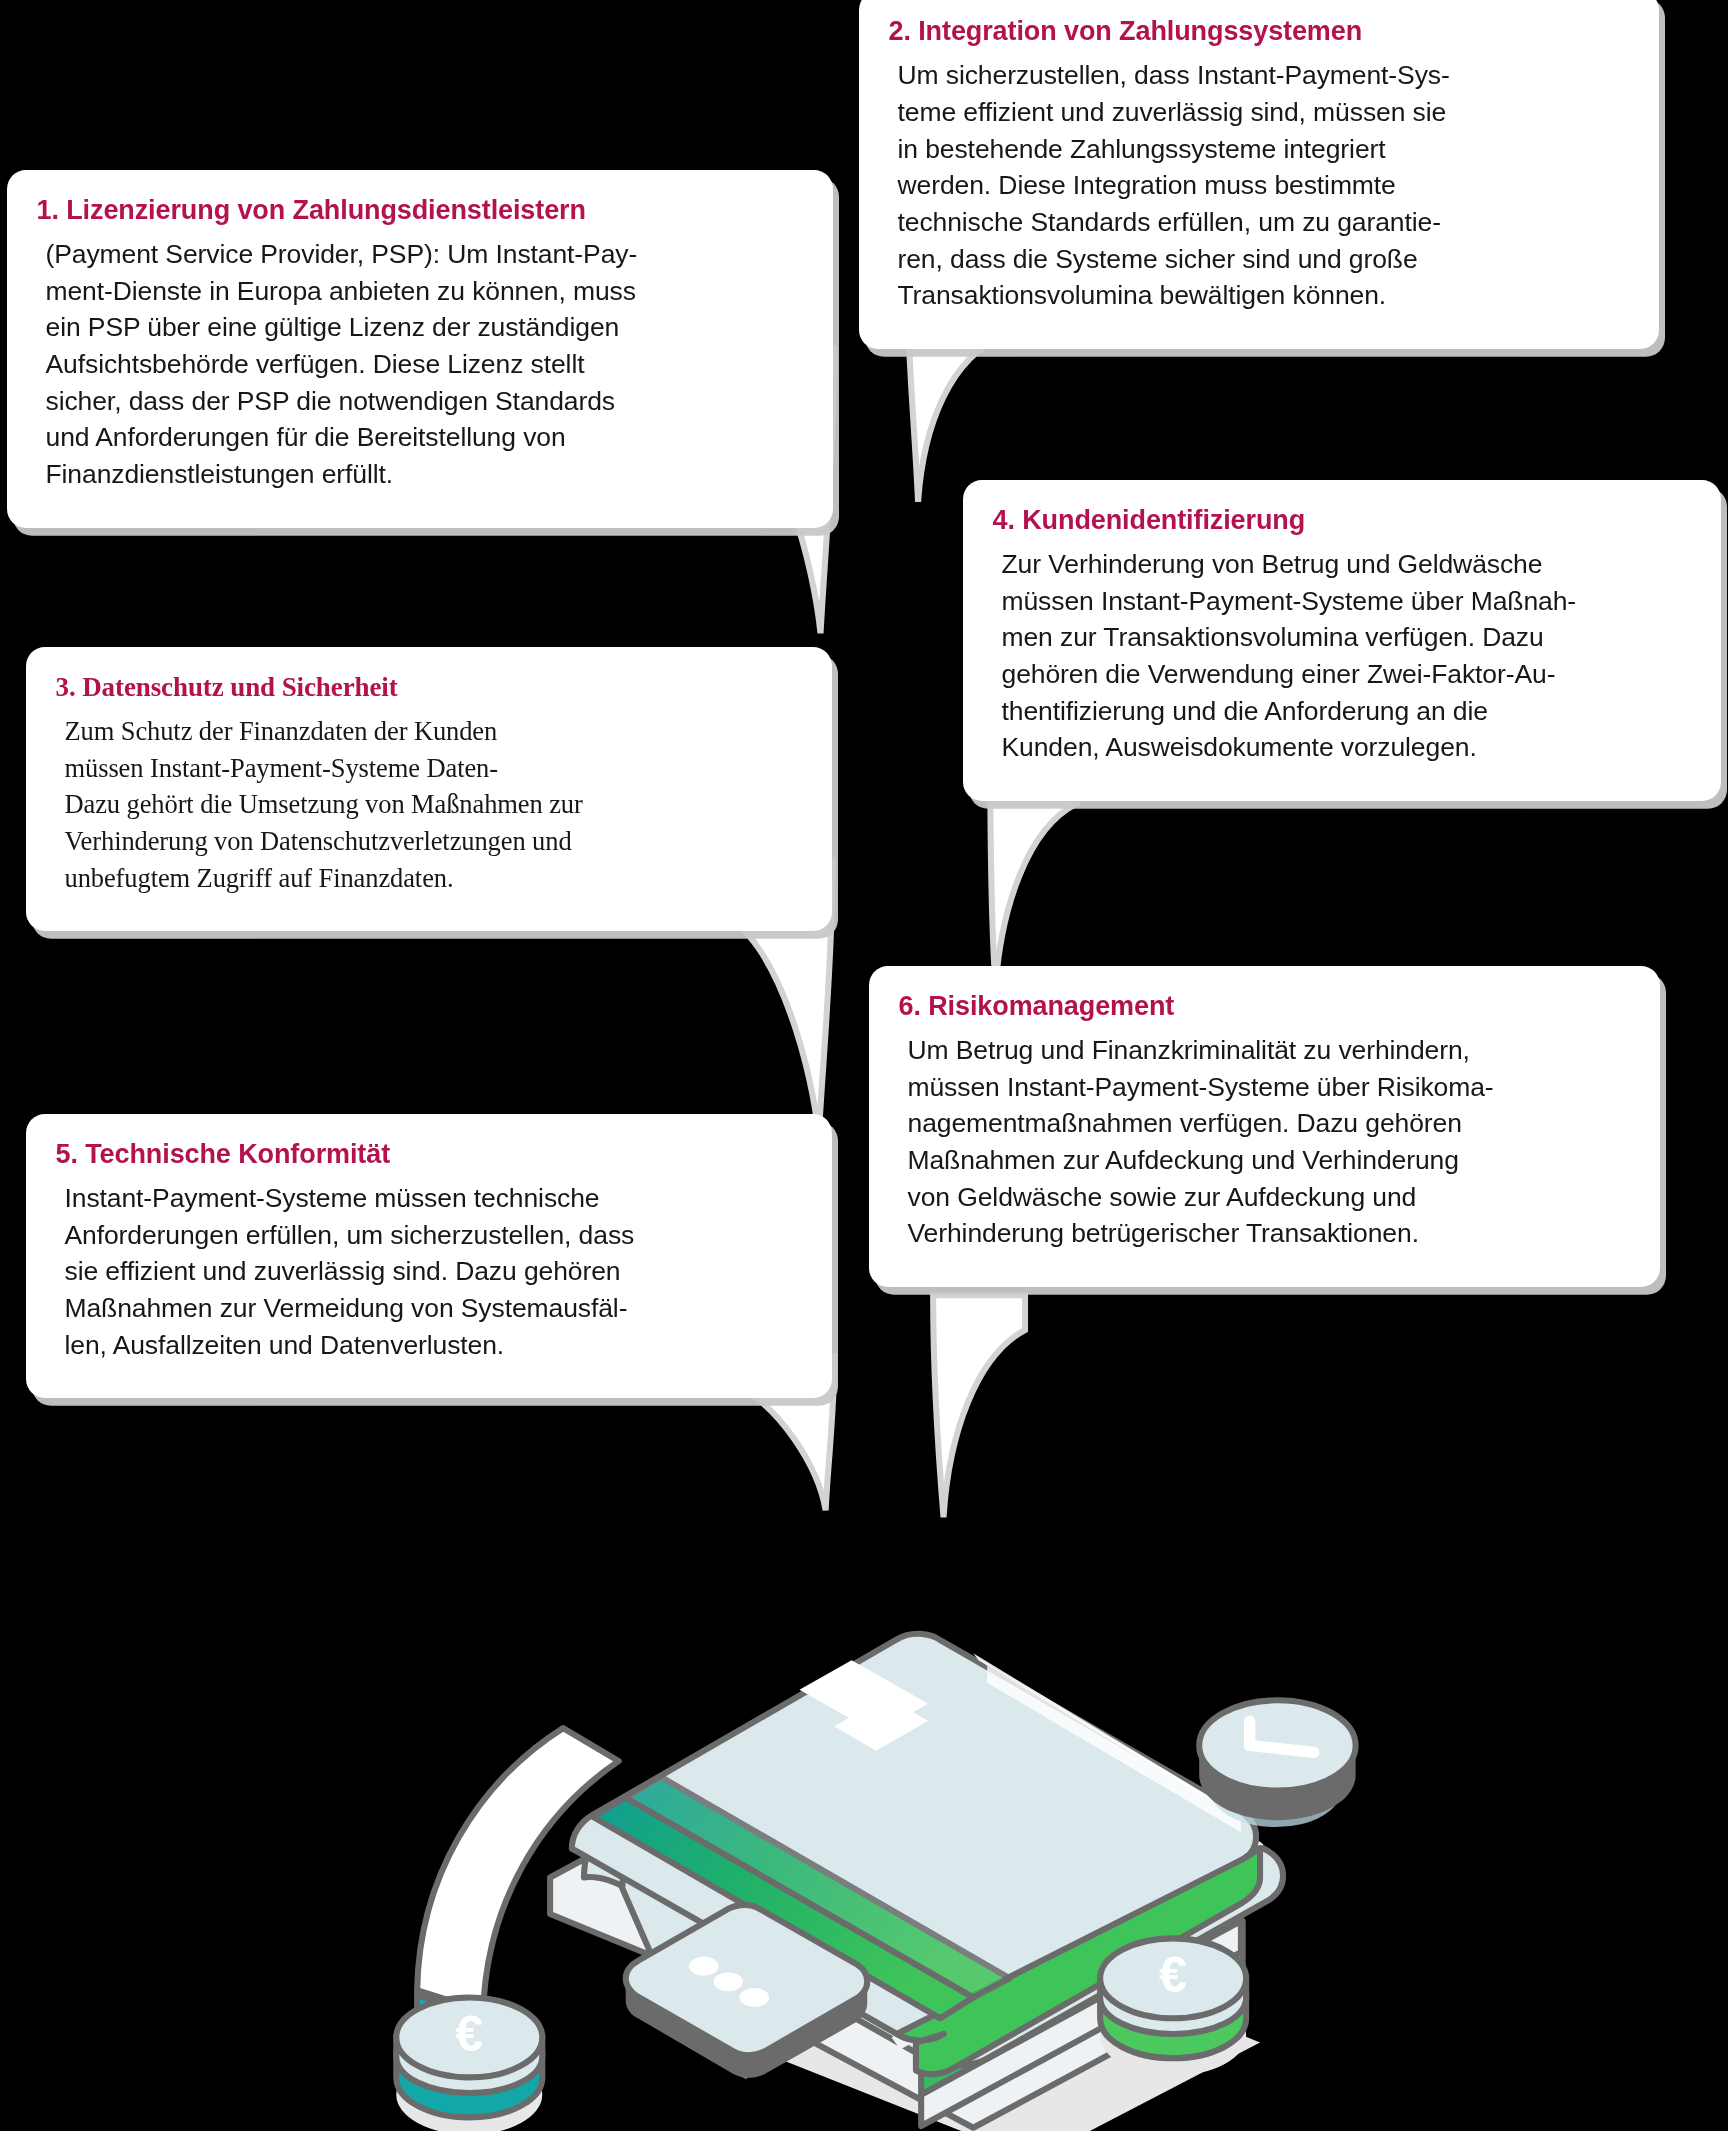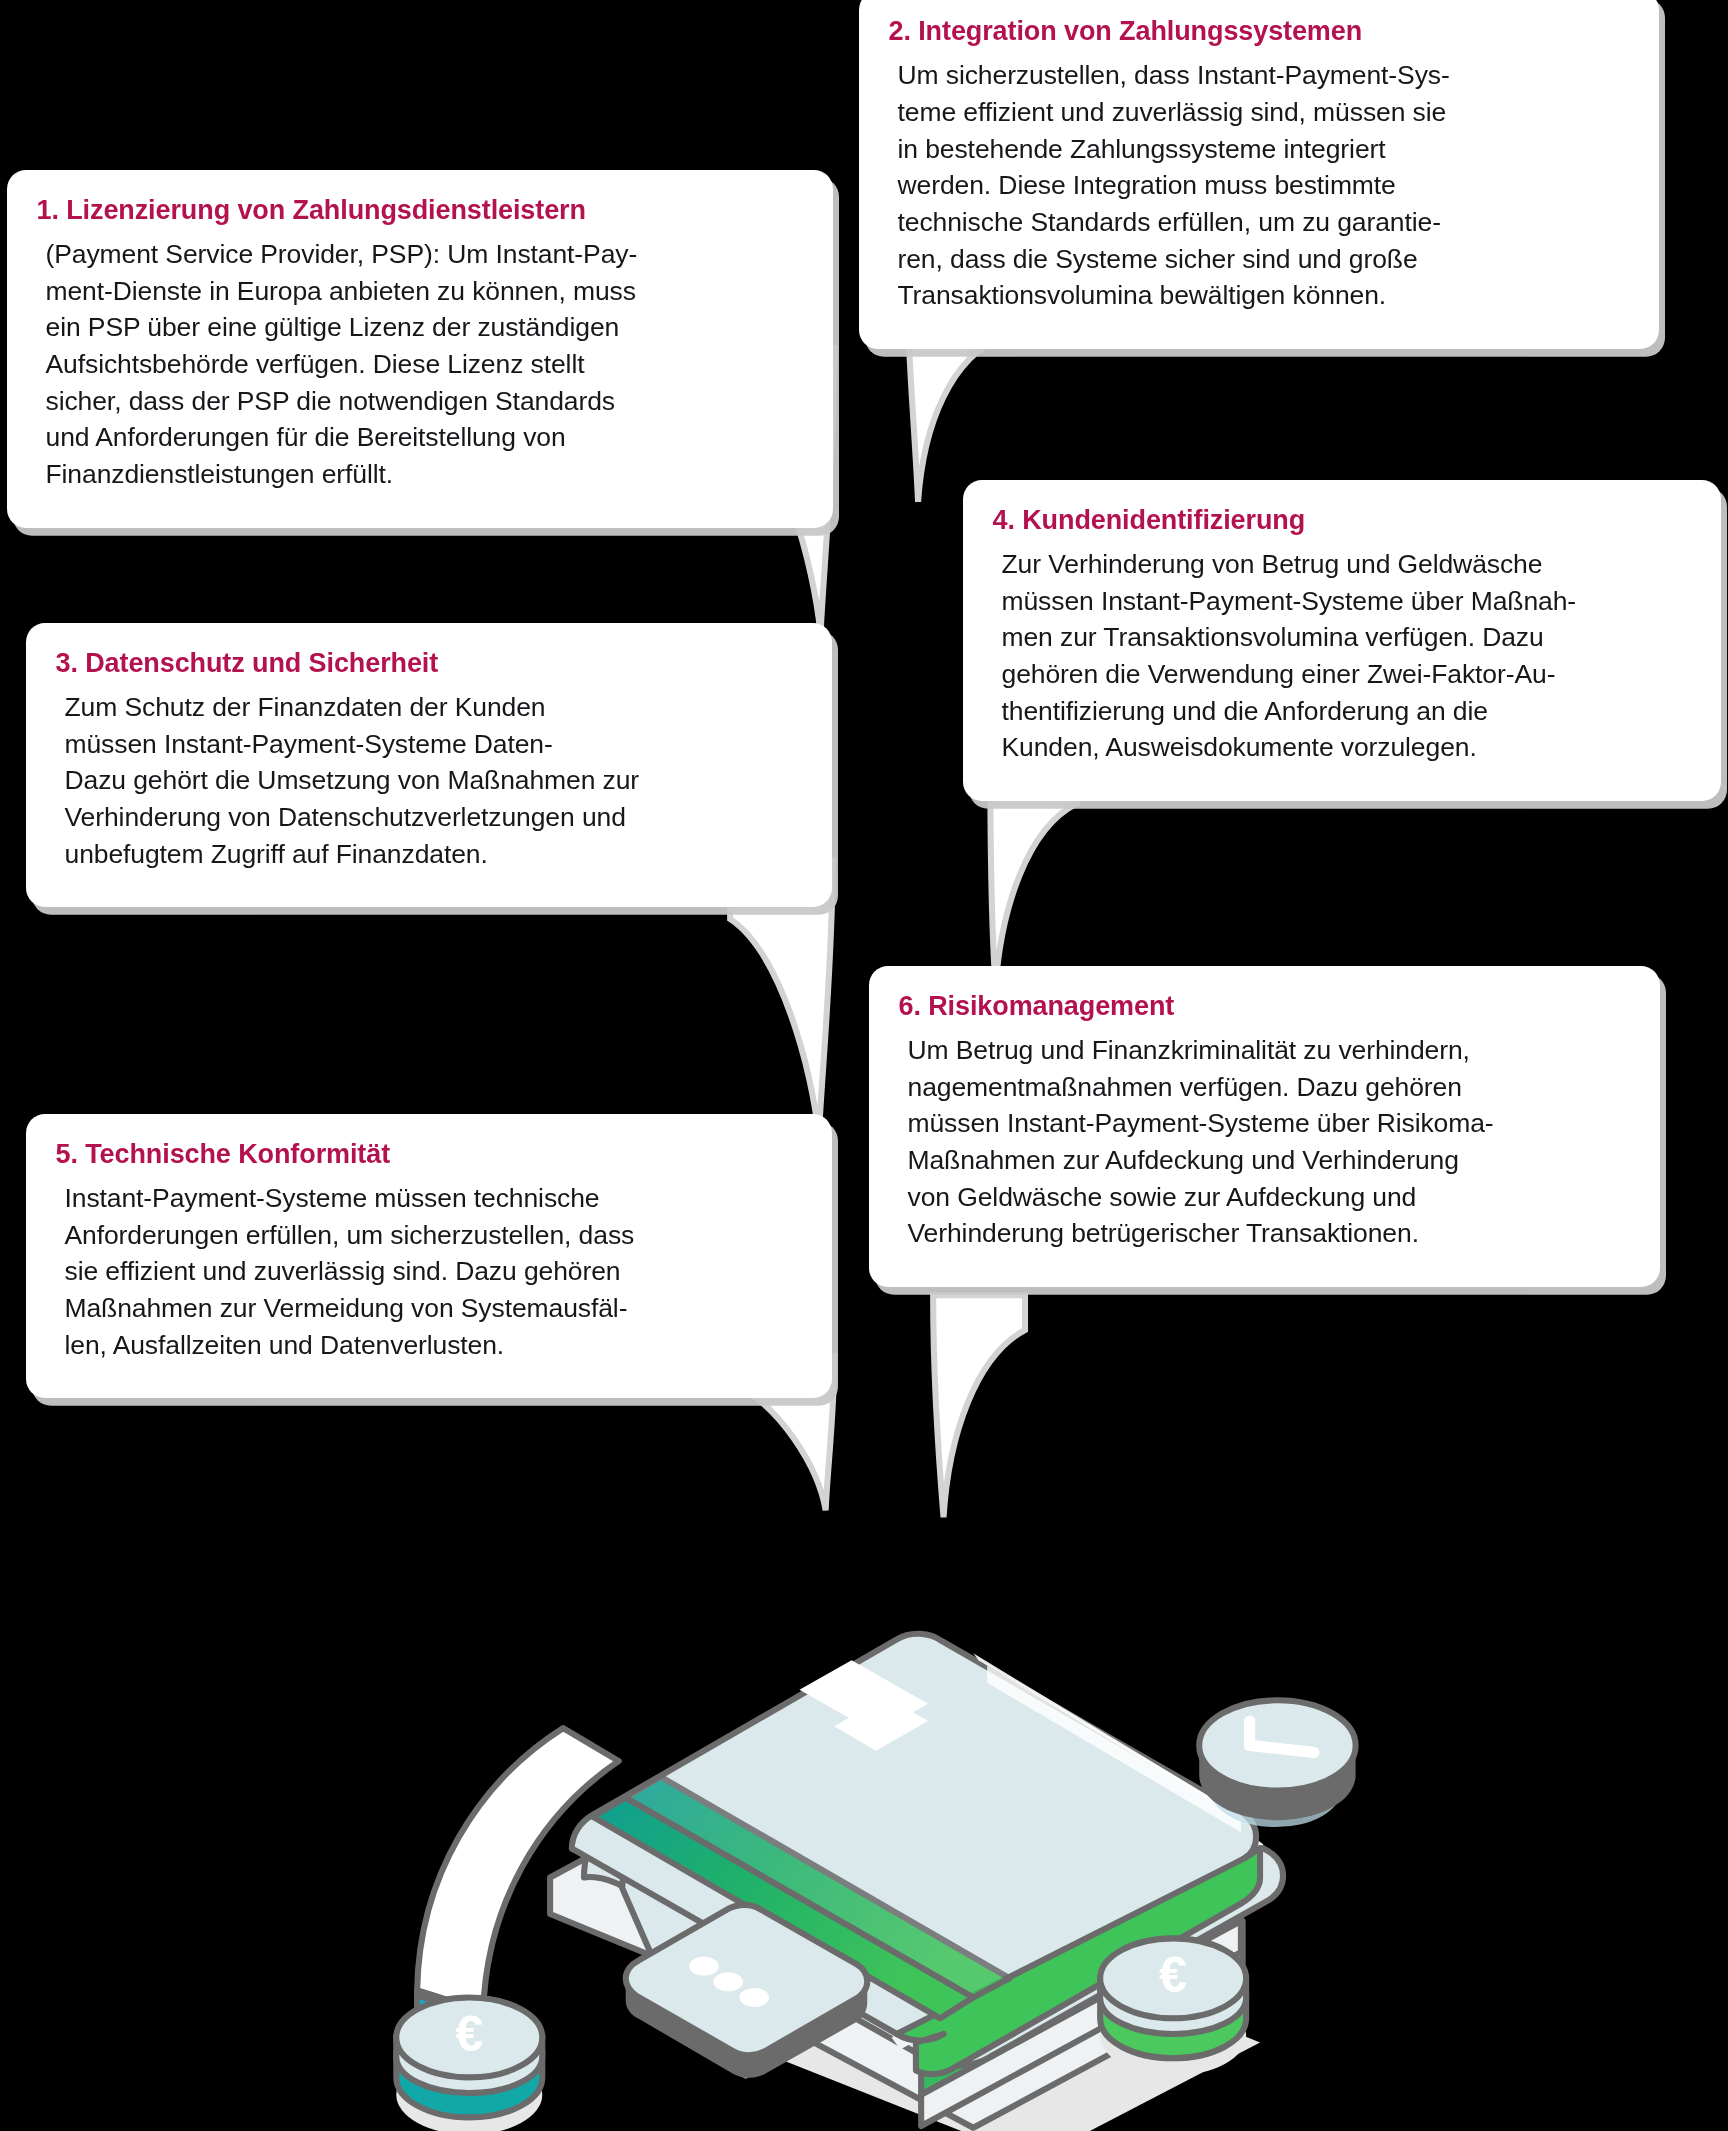--- a/index.html
+++ b/index.html
@@ -107,21 +107,21 @@
       <span class="ln">Um sicherzustellen, dass Instant-Payment-Sys-</span>
       <span class="ln">teme effizient und zuverlässig sind, müssen sie</span>
       <span class="ln">in bestehende Zahlungssysteme integriert</span>
       <span class="ln">werden. Diese Integration muss bestimmte</span>
       <span class="ln">technische Standards erfüllen, um zu garantie-</span>
       <span class="ln">ren, dass die Systeme sicher sind und große</span>
       <span class="ln">Transaktionsvolumina bewältigen können.</span>
     </div>
   </div>
 
-  <div class="card" style="left:26px;top:623px;width:806px;">
+  <div class="card" style="left:26px;top:647px;width:806px;font-family:Liberation Serif, serif;">
     <div class="card-heading">3. Datenschutz und Sicherheit</div>
     <div class="card-body">
       <span class="ln">Zum Schutz der Finanzdaten der Kunden</span>
       <span class="ln">müssen Instant-Payment-Systeme Daten-</span>
       <span class="ln">Dazu gehört die Umsetzung von Maßnahmen zur</span>
       <span class="ln">Verhinderung von Datenschutzverletzungen und</span>
       <span class="ln">unbefugtem Zugriff auf Finanzdaten.</span>
     </div>
   </div>
 
@@ -145,22 +145,22 @@
       <span class="ln">sie effizient und zuverlässig sind. Dazu gehören</span>
       <span class="ln">Maßnahmen zur Vermeidung von Systemausfäl-</span>
       <span class="ln">len, Ausfallzeiten und Datenverlusten.</span>
     </div>
   </div>
 
   <div class="card" style="left:869px;top:966px;width:791px;">
     <div class="card-heading">6. Risikomanagement</div>
     <div class="card-body">
       <span class="ln">Um Betrug und Finanzkriminalität zu verhindern,</span>
+      <span class="ln">müssen Instant-Payment-Systeme über Risikoma-</span>
       <span class="ln">nagementmaßnahmen verfügen. Dazu gehören</span>
-      <span class="ln">müssen Instant-Payment-Systeme über Risikoma-</span>
       <span class="ln">Maßnahmen zur Aufdeckung und Verhinderung</span>
       <span class="ln">von Geldwäsche sowie zur Aufdeckung und</span>
       <span class="ln">Verhinderung betrügerischer Transaktionen.</span>
     </div>
   </div>
 
   <div id="illustration">
     <svg width="1008" height="678" viewBox="0 0 1160 780" xmlns="http://www.w3.org/2000/svg">
       <defs>
         <linearGradient id="gradTeal" x1="0" y1="0" x2="1" y2="0.4">

